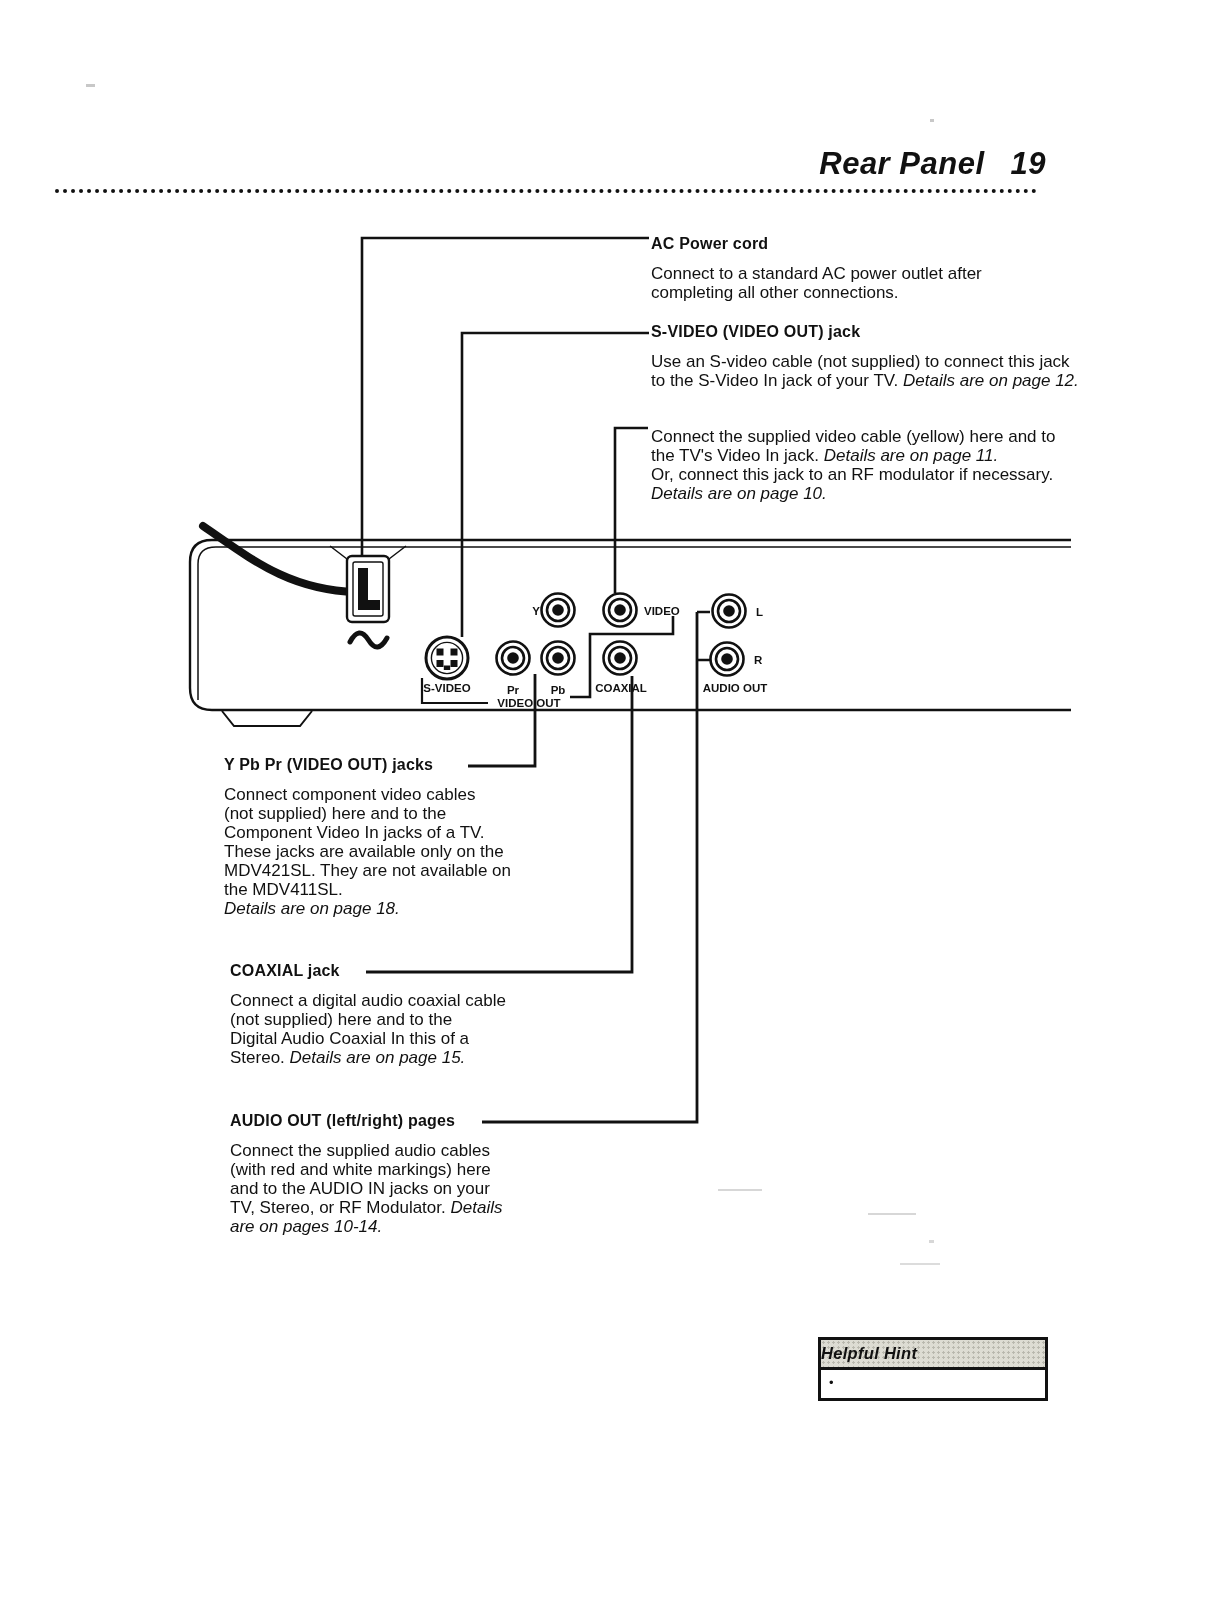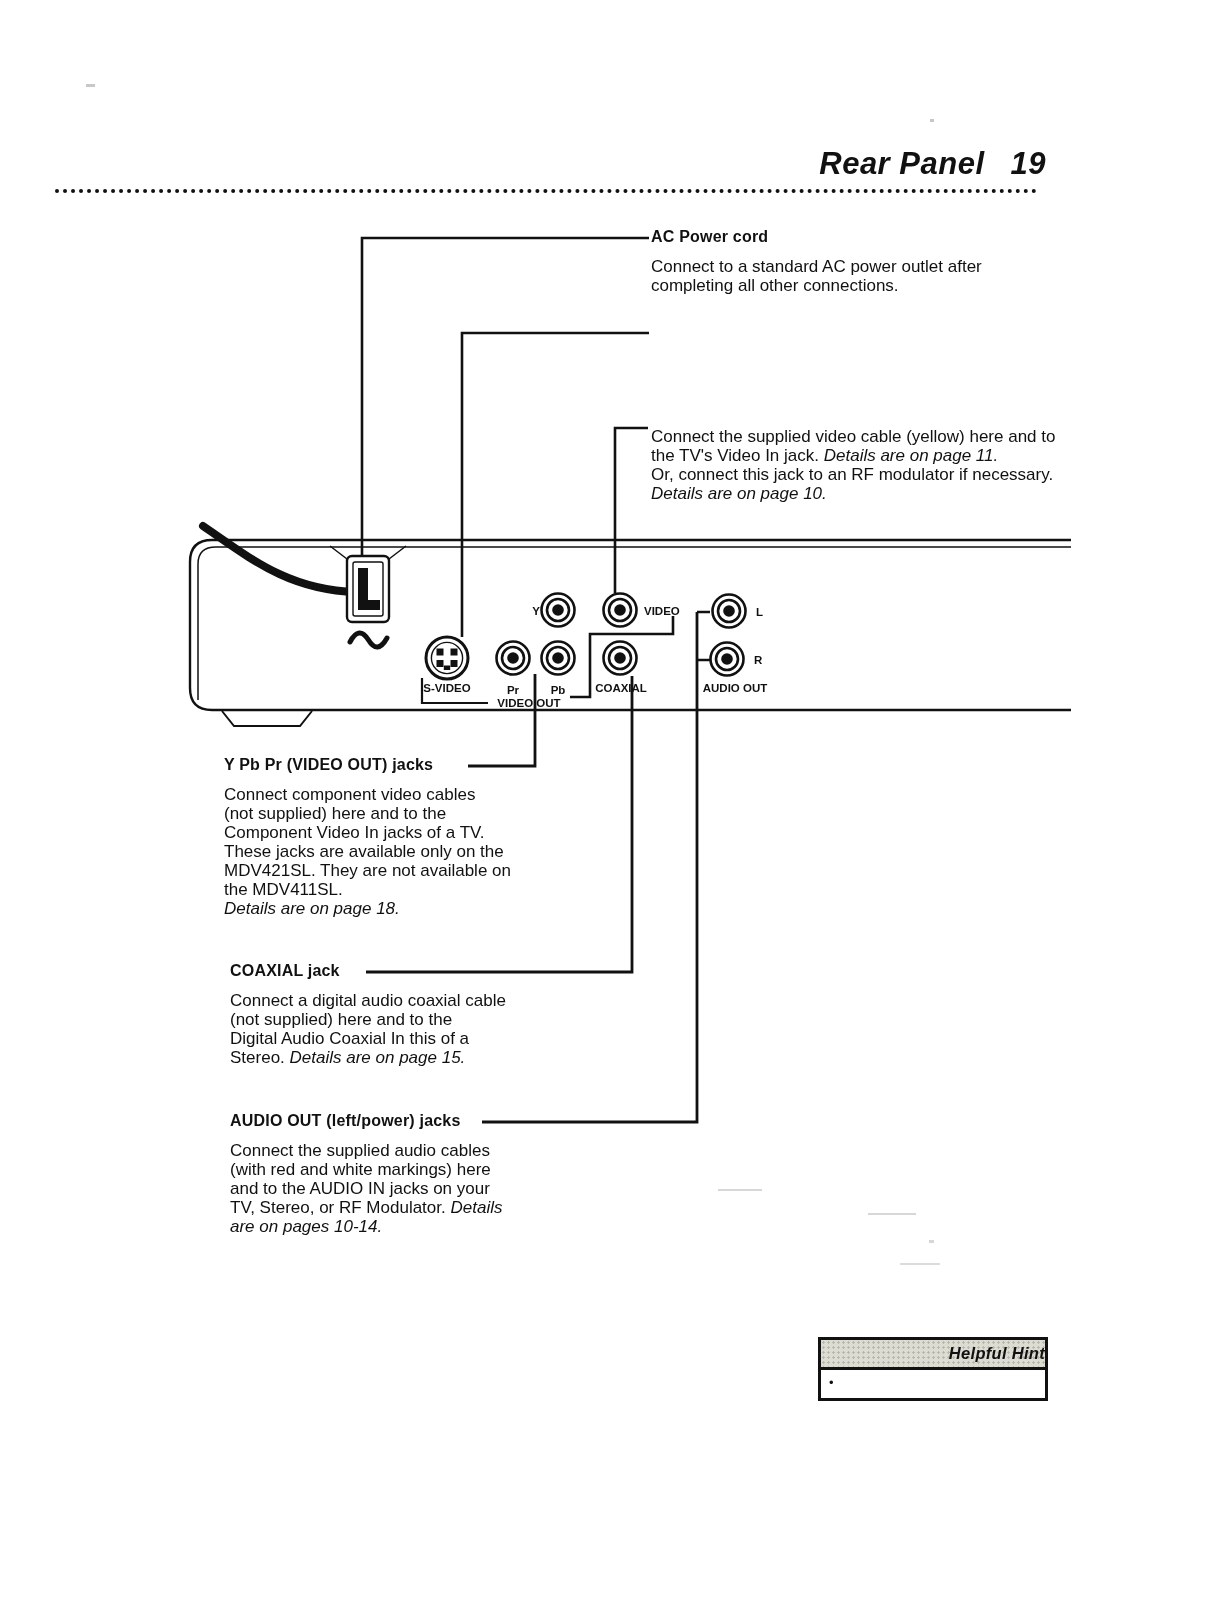--- a/index.html
+++ b/index.html
@@ -27,21 +27,21 @@
   .it{font-style:italic;}
   
   .hint{
     width:224px;border:3px solid #111;background:#fff;
   }
   .hint-header{
     height:27px;border-bottom:3px solid #111;
     background-color:#dddcd3;
     background-image:radial-gradient(#b9b8ae 1px, rgba(0,0,0,0) 1.2px);
     background-size:5px 5px;
-    display:flex;align-items:center;justify-content:flex-end;
+    display:flex;align-items:center;justify-content:flex-start;
     font-size:16.5px;font-weight:bold;font-style:italic;letter-spacing:.3px;
   }
   .hint-body{
     display:flex;gap:6px;padding:5px 4px 6px 8px;
     font-size:13.2px;line-height:16.6px;font-style:italic;font-weight:500;
   }
   .hint-body .bullet{font-style:normal;font-size:13px;line-height:16.6px;}
   
   .artifact{background:#9a9a9a;opacity:.55;}
   svg text{font-family:"Liberation Sans", sans-serif;}
@@ -117,28 +117,35 @@
     <text x="513" y="694" font-size="11.5" font-weight="bold" text-anchor="middle" fill="#111">Pr</text>
     <text x="558" y="694" font-size="11.5" font-weight="bold" text-anchor="middle" fill="#111">Pb</text>
     <text x="529" y="707" font-size="11.5" font-weight="bold" text-anchor="middle" fill="#111">VIDEO OUT</text>
     <text x="447" y="692" font-size="11.5" font-weight="bold" text-anchor="middle" fill="#111">S-VIDEO</text>
     <text x="621" y="692" font-size="11.5" font-weight="bold" text-anchor="middle" fill="#111">COAXIAL</text>
     <text x="756" y="616" font-size="11.5" font-weight="bold" text-anchor="start" fill="#111">L</text>
     <text x="754" y="664" font-size="11.5" font-weight="bold" text-anchor="start" fill="#111">R</text>
     <text x="735" y="692" font-size="11.5" font-weight="bold" text-anchor="middle" fill="#111">AUDIO OUT</text>
   </svg>
 
-  <div class="abs callout" style="left:651px;top:227px;width:360px;">
+  <div class="abs callout" style="left:651px;top:234px;width:360px;">
     <h3>AC Power cord</h3>
     <div class="body">
         <div class="tline"><span>Connect to a standard AC power outlet after</span></div>
         <div class="tline"><span>completing all other connections.</span></div>
       </div>
   </div>
 
+  <div class="abs callout" style="left:651px;top:322px;width:400px;">
+    <h3>S-VIDEO (VIDEO OUT) jack</h3>
+    <div class="body">
+        <div class="tline"><span>Use an S-video cable (not supplied) to connect this jack</span></div>
+        <div class="tline"><span>to the S-Video In jack of your TV. </span><span class="it">Details are on page 12.</span></div>
+      </div>
+  </div>
 
   <div class="abs callout" style="left:651px;top:417px;width:400px;">
     <div class="body">
         <div class="tline"><span>Connect the supplied video cable (yellow) here and to</span></div>
         <div class="tline"><span>the TV's Video In jack. </span><span class="it">Details are on page 11.</span></div>
         <div class="tline"><span>Or, connect this jack to an RF modulator if necessary.</span></div>
         <div class="tline"><span class="it">Details are on page 10.</span></div>
       </div>
   </div>
 
@@ -159,21 +166,21 @@
     <h3>COAXIAL jack</h3>
     <div class="body">
         <div class="tline"><span>Connect a digital audio coaxial cable</span></div>
         <div class="tline"><span>(not supplied) here and to the</span></div>
         <div class="tline"><span>Digital Audio Coaxial In this of a</span></div>
         <div class="tline"><span>Stereo. </span><span class="it">Details are on page 15.</span></div>
       </div>
   </div>
 
   <div class="abs callout" style="left:230px;top:1111px;width:280px;">
-    <h3>AUDIO OUT (left/power) jacks</h3>
+    <h3>AUDIO OUT (left/right) pages</h3>
     <div class="body">
         <div class="tline"><span>Connect the supplied audio cables</span></div>
         <div class="tline"><span>(with red and white markings) here</span></div>
         <div class="tline"><span>and to the AUDIO IN jacks on your</span></div>
         <div class="tline"><span>TV, Stereo, or RF Modulator.  </span><span class="it">Details</span></div>
         <div class="tline"><span class="it">are on pages 10-14.</span></div>
       </div>
   </div>
 
   <div class="abs hint" style="left:818px;top:1337px;">

